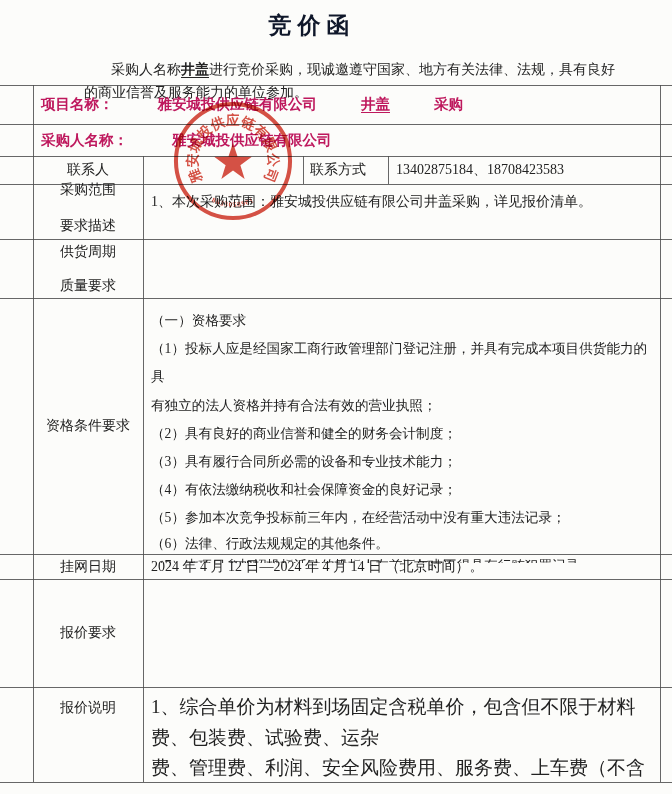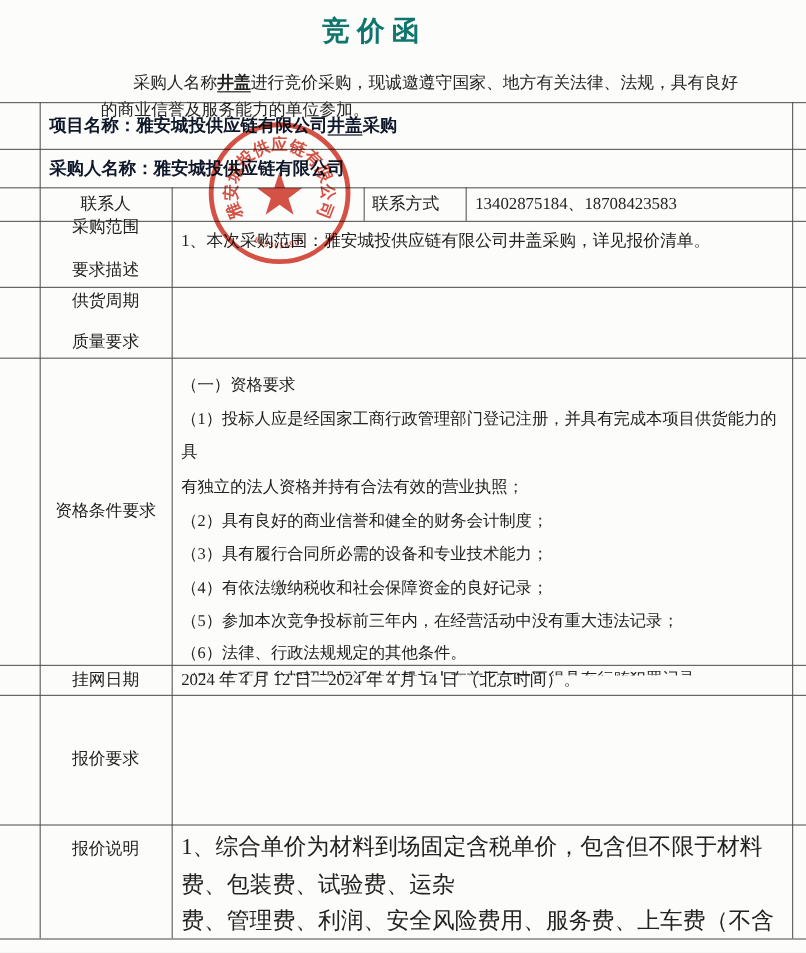--- a/index.html
+++ b/index.html
@@ -10,35 +10,35 @@
     margin:0 auto;
     background:#fcfcfa;
     overflow:hidden;
     font-family:"Liberation Serif","DejaVu Serif",serif;
     color:#1f1f1f;
   }
   
   .doc-title{
     position:absolute;left:0;top:10px;width:624px;
     text-align:center;font-size:23px;font-weight:bold;
-    letter-spacing:6px;color:#0f766e;
+    letter-spacing:6px;color:#0f172a;
   }
   .intro{
     position:absolute;left:84px;top:44px;width:540px;
     font-size:14px;line-height:23px;white-space:pre-line;
     text-indent:27px;color:#242424;
   }
   .uline{text-decoration:underline;text-underline-offset:3px;font-weight:bold;}
   
   .hline{position:absolute;left:0;width:672px;height:1px;background:#4c4c4c;opacity:.85;}
   .vline{position:absolute;width:1px;background:#4c4c4c;opacity:.85;}
   
   .cell{position:absolute;font-size:14px;color:#222;}
   .lab{display:flex;align-items:center;justify-content:center;text-align:center;white-space:pre-line;}
-  .rowline{display:flex;align-items:center;font-weight:bold;font-size:14.5px;color:#0f172a;}
+  .rowline{display:flex;align-items:center;font-weight:bold;font-size:14.5px;color:#be185d;gap:44px;}
   .pre{white-space:pre-line;}
   .r1{left:41px;top:85px;width:612px;height:39px;}
   .r2{left:41px;top:124px;width:612px;height:32px;}
   .c3a{left:33px;top:156px;width:110px;height:28px;}
   .c3b{left:151px;top:156px;width:150px;height:28px;display:flex;align-items:center;}
   .c3c{left:296px;top:156px;width:84px;height:28px;}
   .c3d{left:396px;top:156px;width:260px;height:28px;display:flex;align-items:center;}
   .c4a{left:33px;top:180px;width:110px;height:55px;line-height:36px;}
   .c4b{left:151px;top:184px;width:506px;height:55px;padding-top:7px;line-height:22px;}
   .c5a{left:33px;top:239px;width:110px;height:59px;line-height:34px;}

